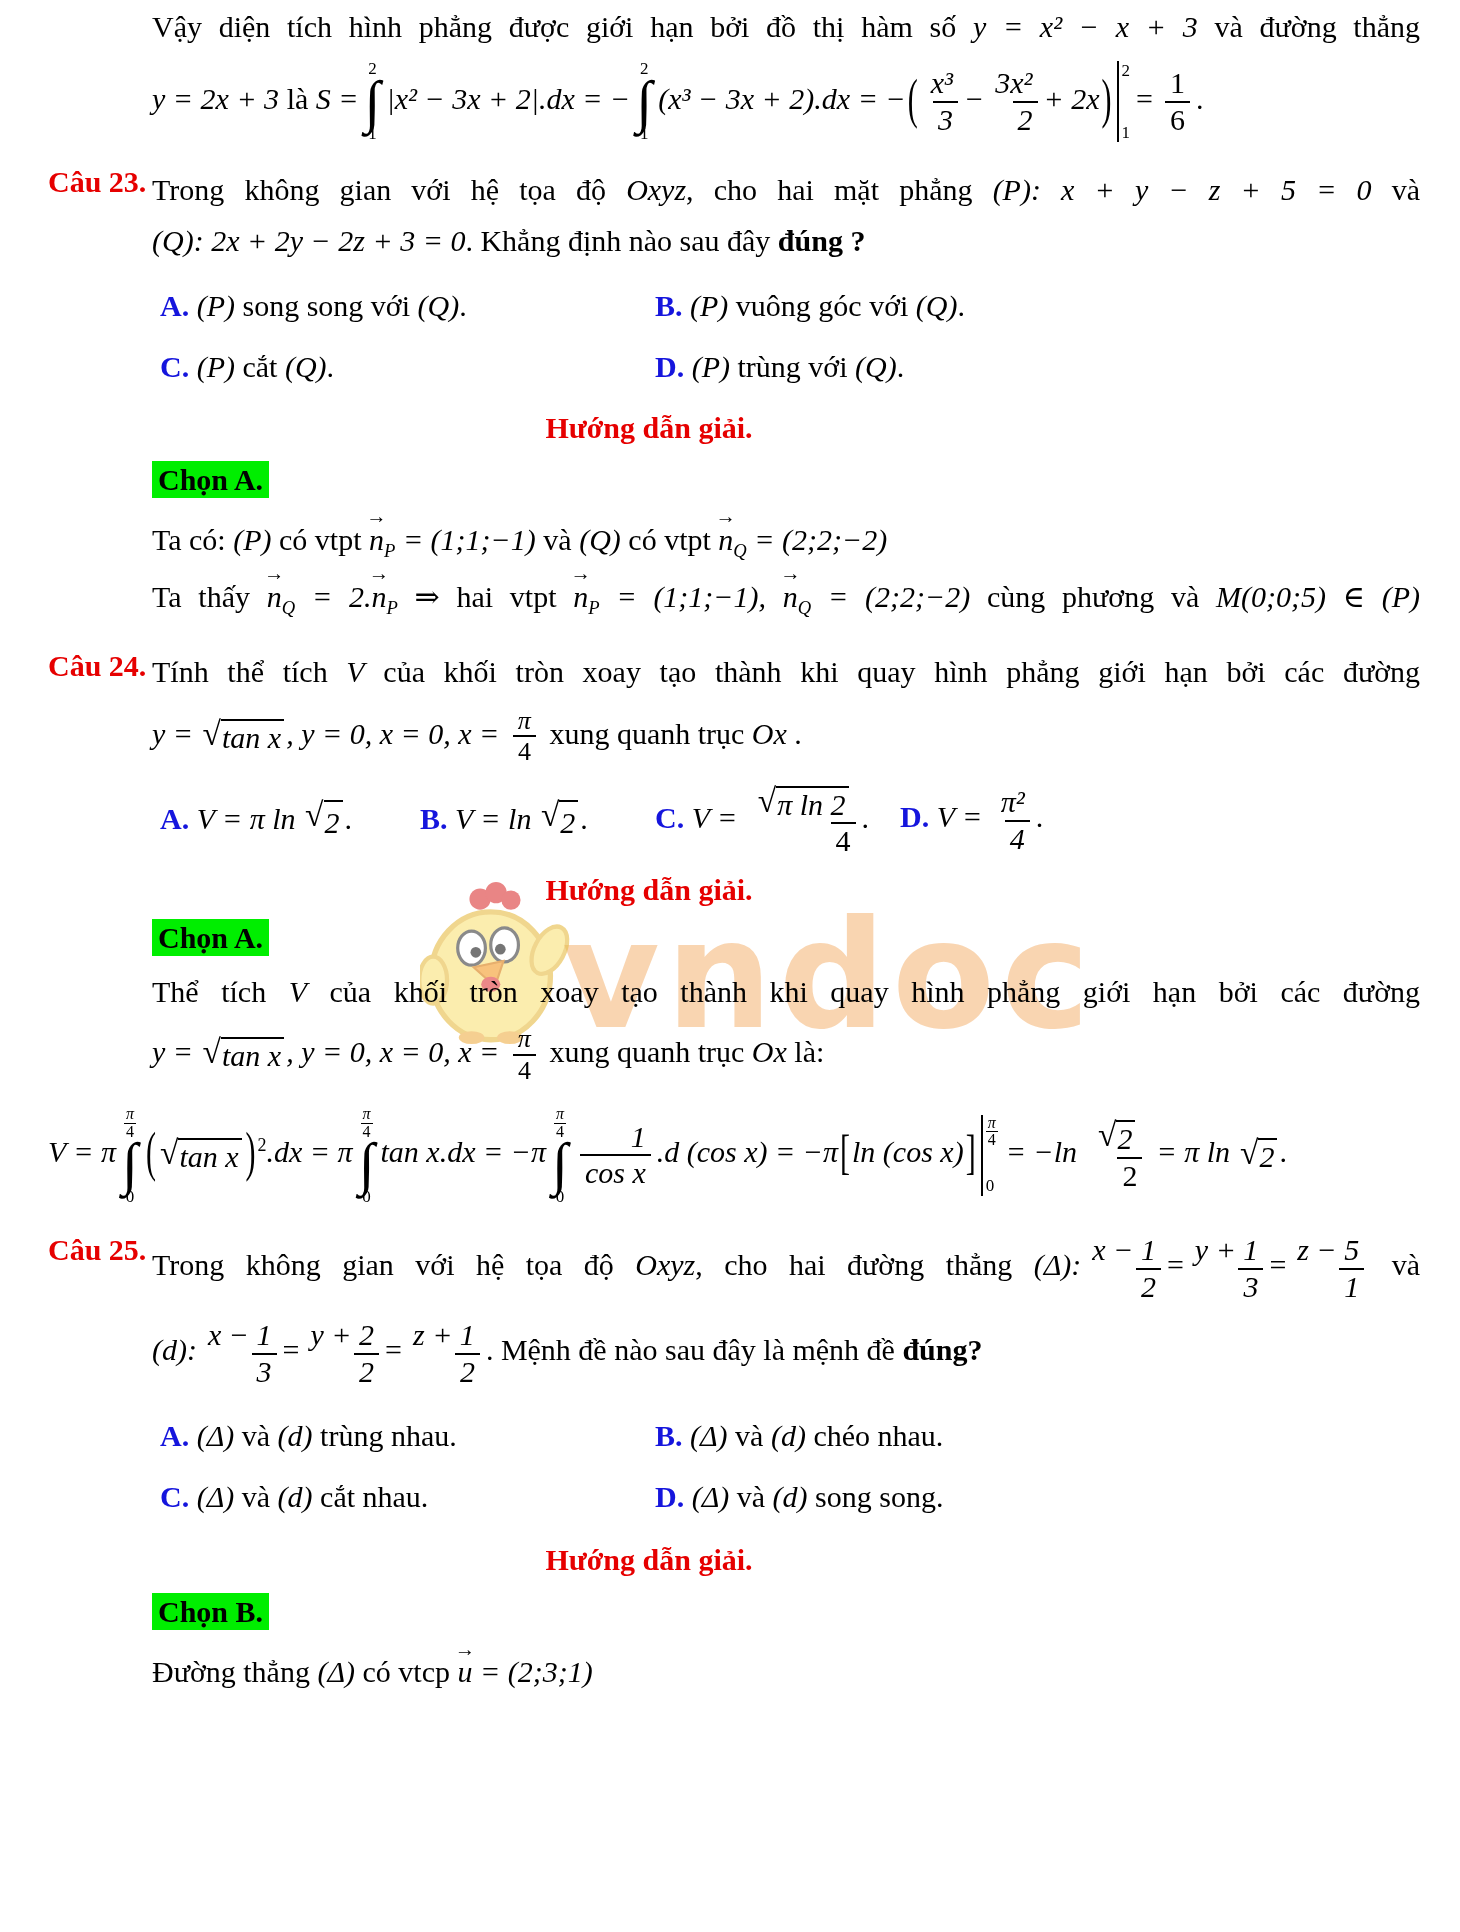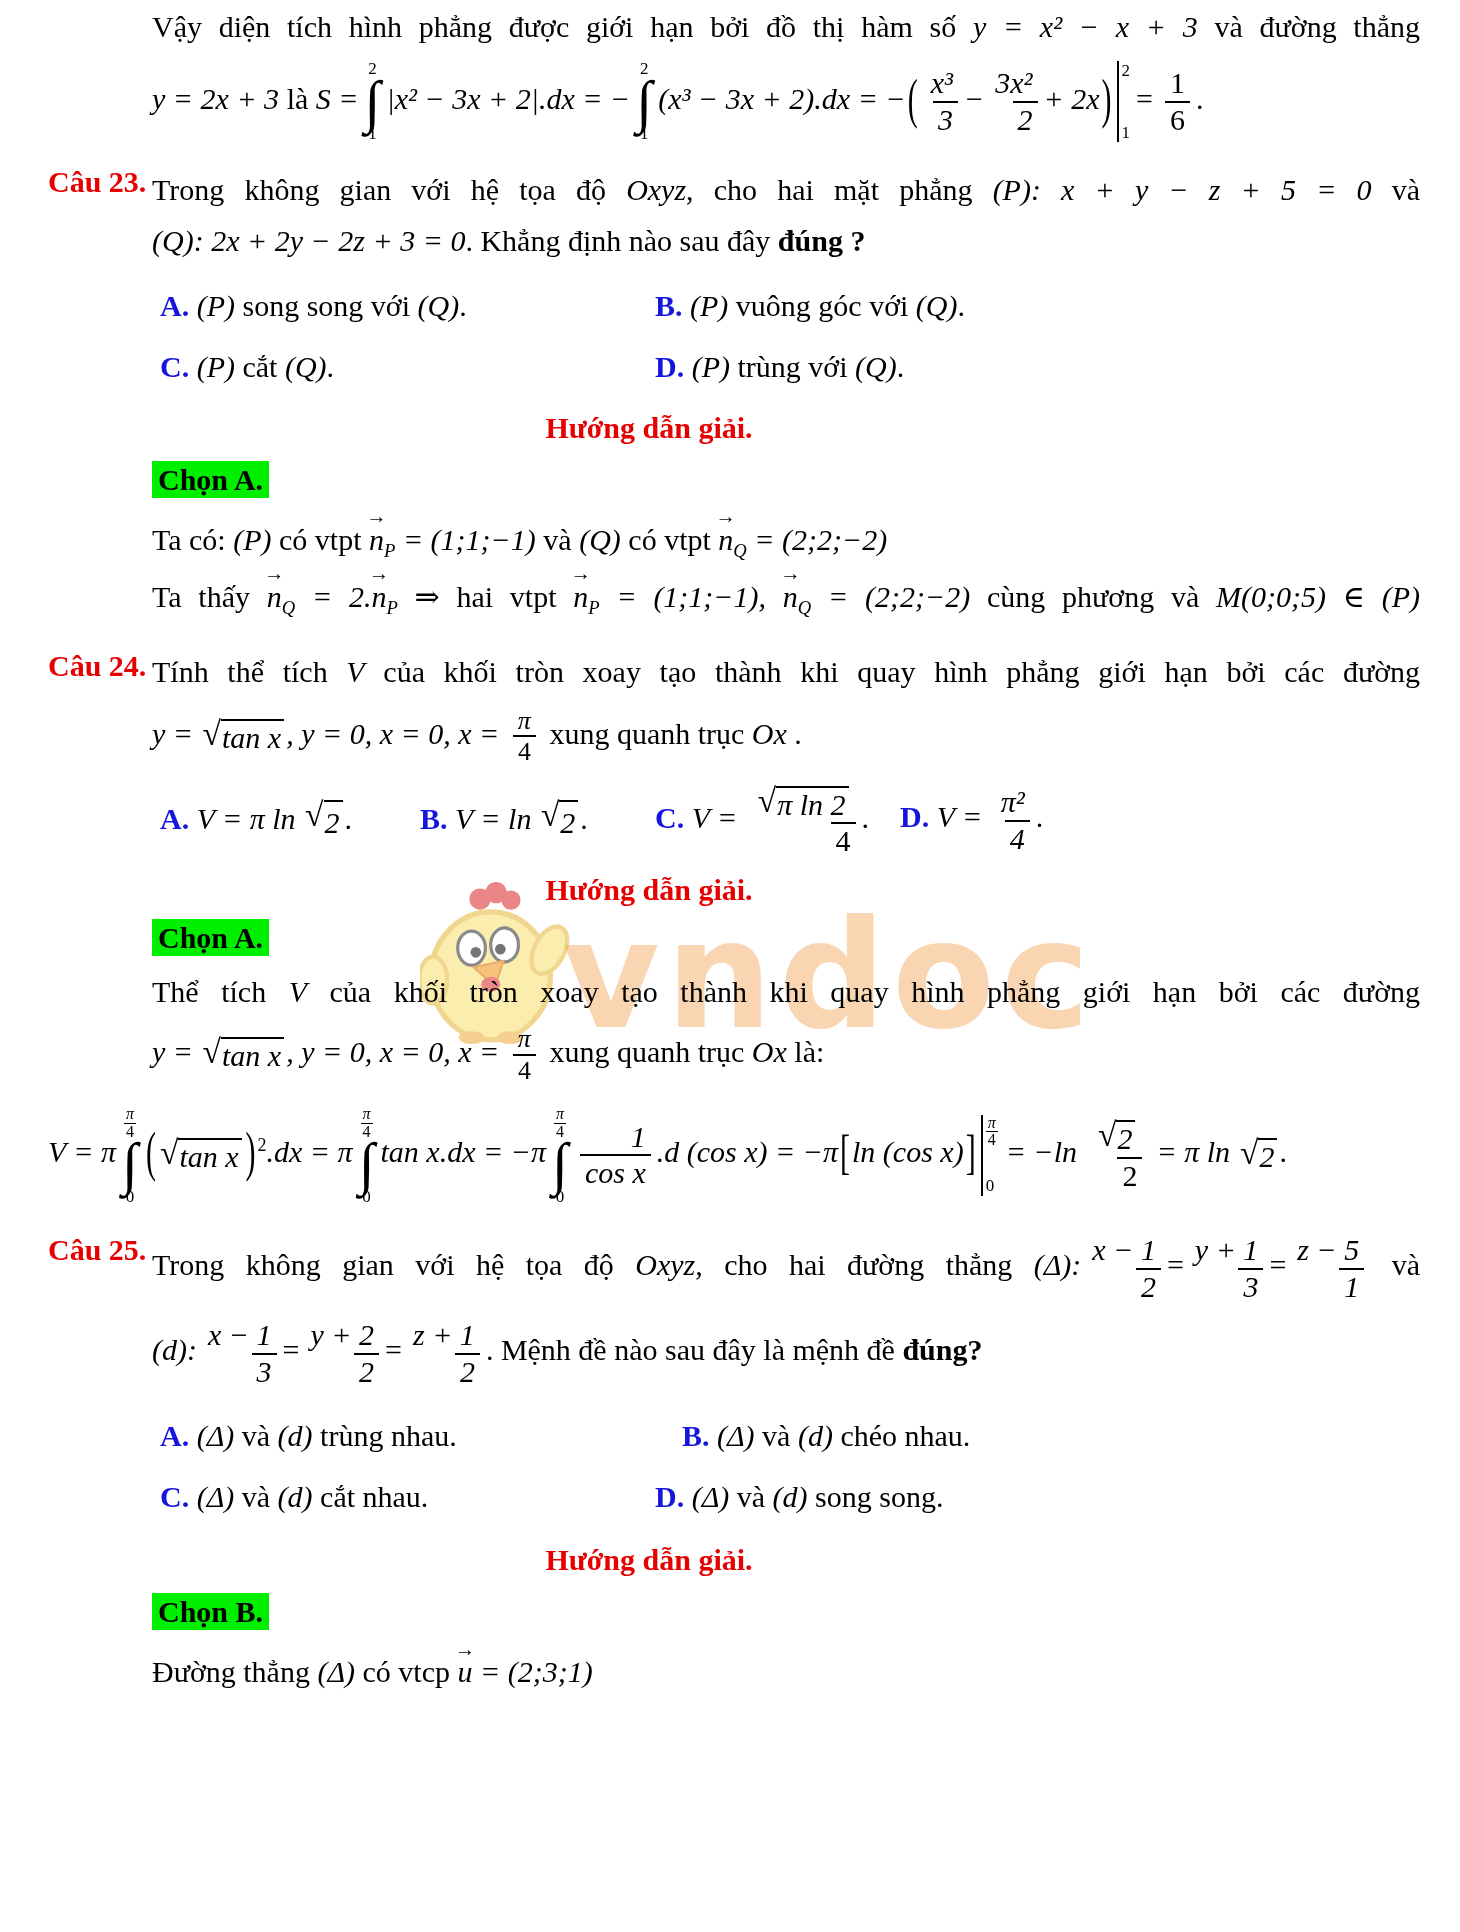--- a/index.html
+++ b/index.html
@@ -274,21 +274,21 @@
           </span><span>=</span><span class="frac m">
             <span class="fn">y + 2</span>
             <span class="fd">2</span>
           </span><span>=</span><span class="frac m">
             <span class="fn">z + 1</span>
             <span class="fd">2</span>
           </span><span>. Mệnh đề nào sau đây là mệnh đề </span><span class="b">đúng?</span></div>
     </div>
   </div>
 
-  <div class="optrow2" style="margin-top:24px;gap:27px;">
+  <div class="optrow2" style="margin-top:24px;">
     <div><span class="blue">A.</span> <span class="m">(Δ)</span><span> và </span><span class="m">(d)</span><span> trùng nhau.</span></div>
     <div><span class="blue">B.</span> <span class="m">(Δ)</span><span> và </span><span class="m">(d)</span><span> chéo nhau.</span></div>
   </div>
   <div class="optrow2">
     <div><span class="blue">C.</span> <span class="m">(Δ)</span><span> và </span><span class="m">(d)</span><span> cắt nhau.</span></div>
     <div><span class="blue">D.</span> <span class="m">(Δ)</span><span> và </span><span class="m">(d)</span><span> song song.</span></div>
   </div>
 
   <div class="center red" style="margin-top:24px;">Hướng dẫn giải.</div>
 

